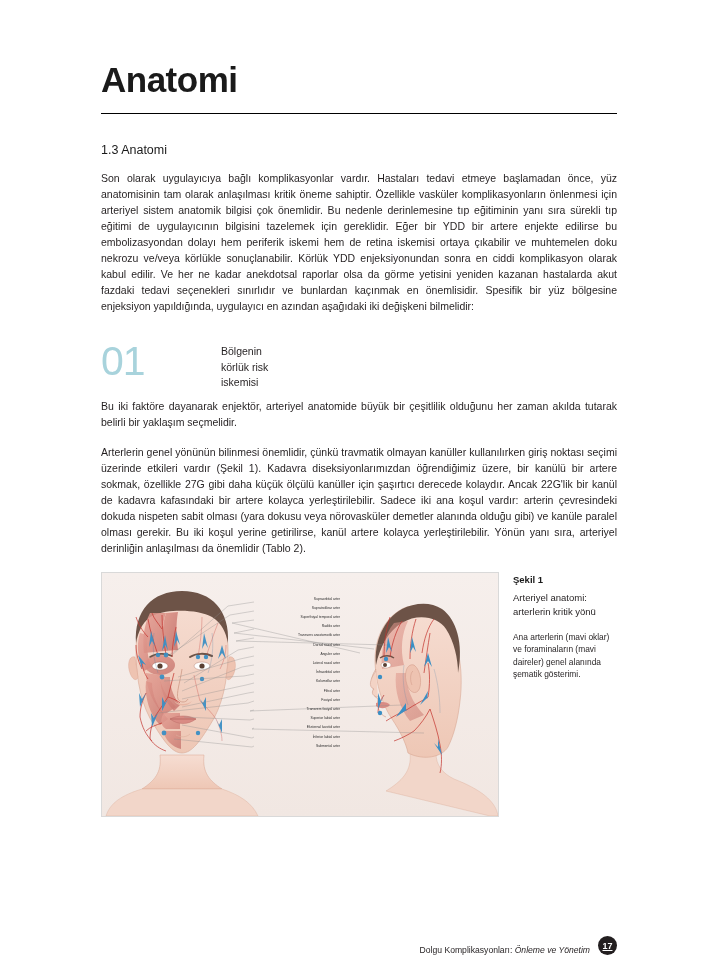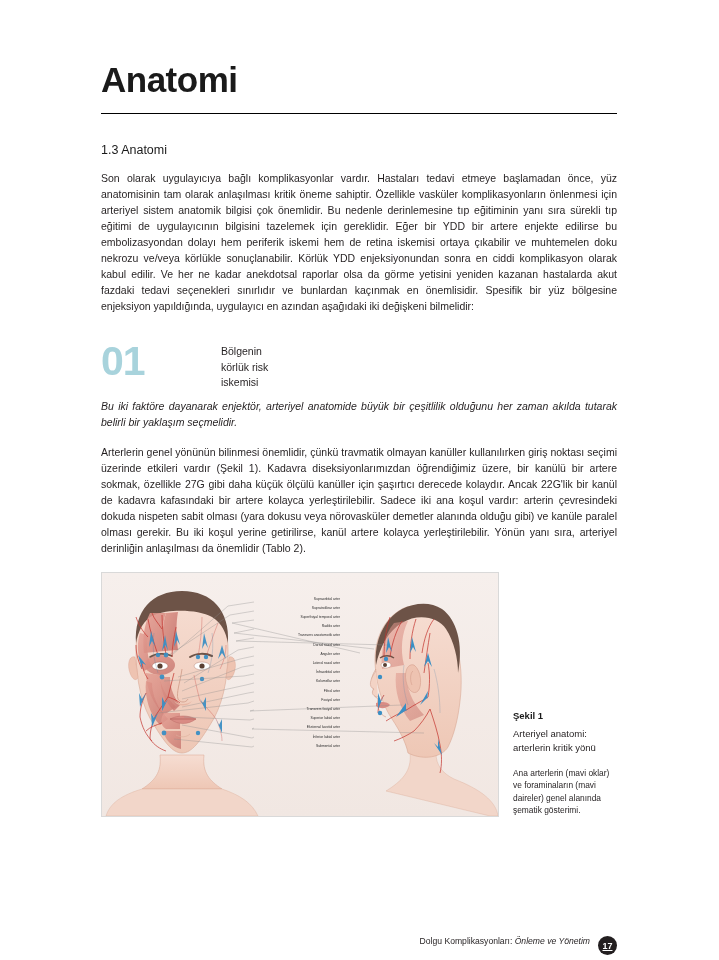--- a/index.html
+++ b/index.html
@@ -60,41 +60,40 @@
     margin: 25px 0 0 0;
     padding: 0;
   }
   .numitem {
     display: flex;
     align-items: flex-start;
     margin-bottom: 7px;
   }
   .numitem .num {
     font-size: 41px;
-    font-weight: bold;
+    font-weight: normal;
     color: #a8d3dc;
     line-height: 44px;
     width: 120px;
     letter-spacing: -1px;
   }
   .numitem .numtext {
     font-size: 10.5px;
     line-height: 15.5px;
     padding-top: 5px;
     color: #231f20;
   }
-  .after-list { margin-top: 26px; font-style: italic; }
+  .after-list { margin-top: 26px; }
 
   
   .figure-block {
     position: relative;
     margin-top: 16px;
     display: flex;
     gap: 14px;
-    align-items: flex-end;
   }
   .figure-img {
     width: 398px;
     height: 245px;
     border: 1px solid #d9d9d9;
     background: #f2ece9;
     position: relative;
     overflow: hidden;
   }
   .fig-caption {
@@ -120,21 +119,21 @@
   }
 
   
   .footer {
     position: absolute;
     left: 101px;
     top: 912px;
     width: 516px;
     display: flex;
     justify-content: flex-end;
-    align-items: flex-start;
+    align-items: flex-end;
   }
   .footer-text {
     font-size: 8.6px;
     color: #231f20;
     margin-right: 8px;
   }
   .footer-text i { font-style: italic; }
   .page-badge {
     width: 19px; height: 19px;
     border-radius: 50%;

